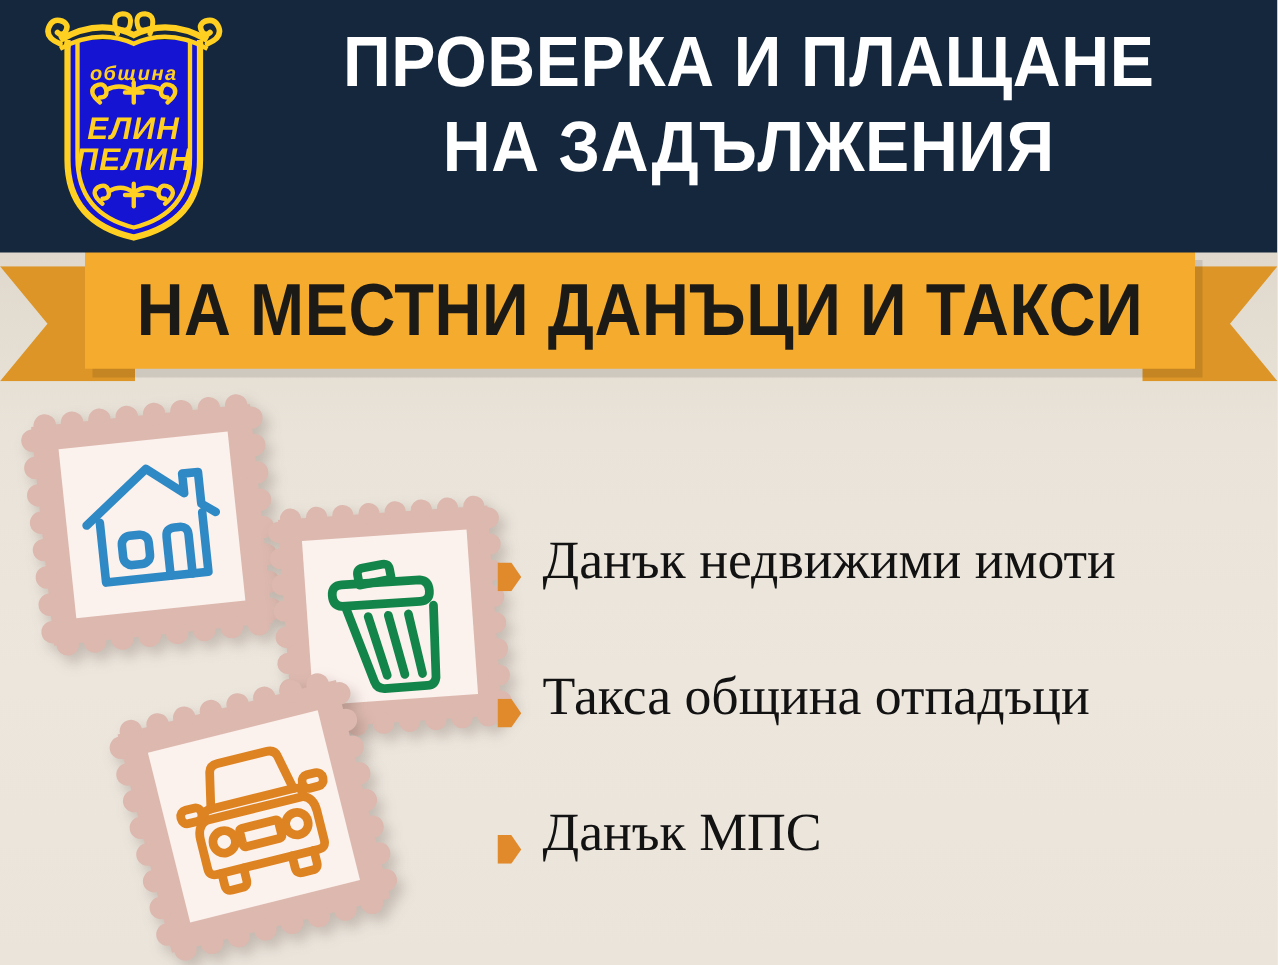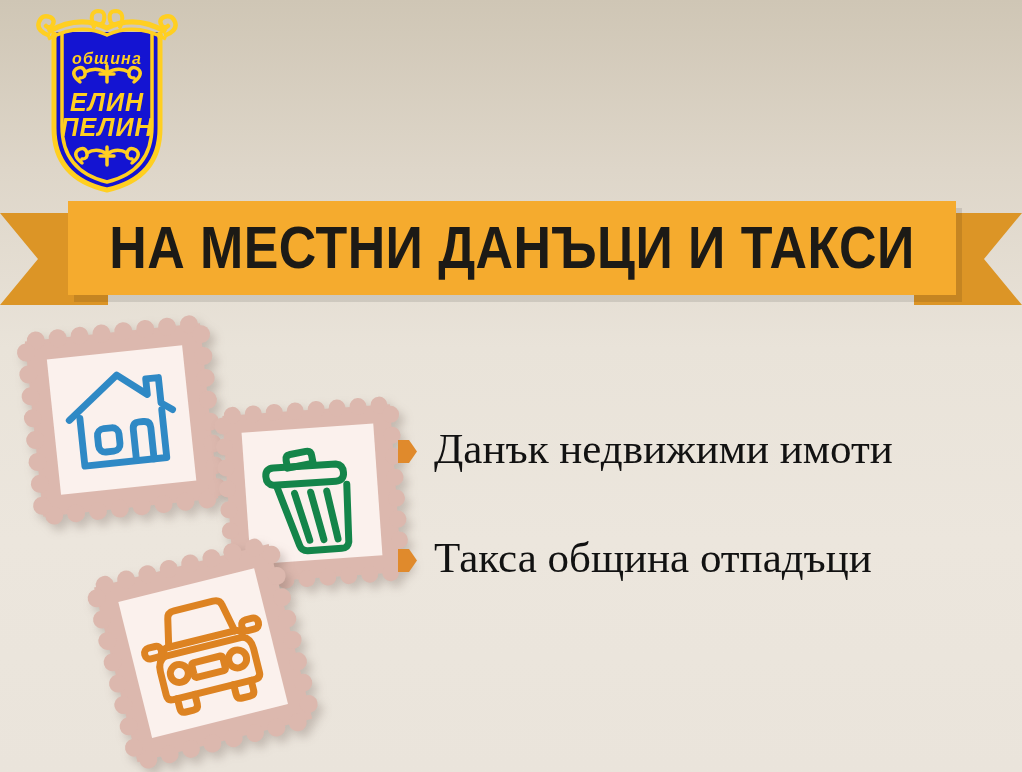--- a/index.html
+++ b/index.html
@@ -56,21 +56,21 @@
     transform:scaleX(0.88);transform-origin:50% 50%;
     white-space:nowrap;
   }
 
   
   .stamp{position:absolute;z-index:2;}
   .stamp svg{display:block;filter:drop-shadow(5px 6px 5px rgba(90,70,60,0.26));}
 
   
   .list{position:absolute;left:398px;top:425px;width:610px;z-index:4;}
-  .list-item{display:flex;align-items:center;margin-bottom:61px;}
+  .list-item{display:flex;align-items:flex-end;margin-bottom:61px;}
   .bullet{flex:0 0 auto;width:19px;height:23px;margin-right:17px;margin-top:4px;}
   .bullet svg{display:block;}
   .item-label{
     font-family:"Liberation Serif", serif;
     font-size:43px;line-height:48px;color:#121212;
     white-space:nowrap;
   }
 </style>
 </head>
 <body>
@@ -227,20 +227,24 @@
           <circle cx="30" cy="66" r="9"></circle>
           <circle cx="90" cy="66" r="9"></circle>
           <rect x="44" y="59" width="32" height="15" rx="2"></rect>
           <path d="M22 90 v10 q0 5 5 5 h8 q5 0 5 -5 V90"></path>
           <path d="M80 90 v10 q0 5 5 5 h8 q5 0 5 -5 V90"></path>
         </g>
       </g>
     </svg>
   </div>
 
+  <div class="header">
+    <div class="header-title">ПРОВЕРКА И ПЛАЩАНЕ
+НА ЗАДЪЛЖЕНИЯ</div>
+  </div>
 
   <div class="crest">
     <svg viewBox="0 0 146 186">
 
       <path d="M20 24 L20 120 Q20 170 73 182 Q126 170 126 120 L126 24 Z" fill="#1414d2"></path>
       <path d="M20 24 L20 120 Q20 170 73 182 Q126 170 126 120 L126 24" fill="none" stroke="#ffcf21" stroke-width="5"></path>
       <path d="M28 26 L28 118 Q28 163 73 174 Q118 163 118 118 L118 26" fill="none" stroke="#ffcf21" stroke-width="3.5"></path>
 
       <path d="M14 24 Q45 6 73 20 Q101 6 132 24" fill="none" stroke="#ffcf21" stroke-width="5"></path>
       <path d="M14 31 Q45 14 73 27 Q101 14 132 31" fill="none" stroke="#ffcf21" stroke-width="3.5"></path>
@@ -302,16 +306,24 @@
 
     <div class="list-item">
       <span class="bullet">
         <svg width="19" height="23" viewBox="0 0 19 23">
             <path d="M0 0 L11 0 L19 11.5 L11 23 L0 23 Z" fill="#e08a2c"></path>
           </svg>
       </span>
       <span class="item-label">Такса община отпадъци</span>
     </div>
 
+    <div class="list-item">
+      <span class="bullet">
+        <svg width="19" height="23" viewBox="0 0 19 23">
+            <path d="M0 0 L11 0 L19 11.5 L11 23 L0 23 Z" fill="#e08a2c"></path>
+          </svg>
+      </span>
+      <span class="item-label">Данък МПС</span>
+    </div>
 
   </div>
 
 </div>
 
 </body></html>

